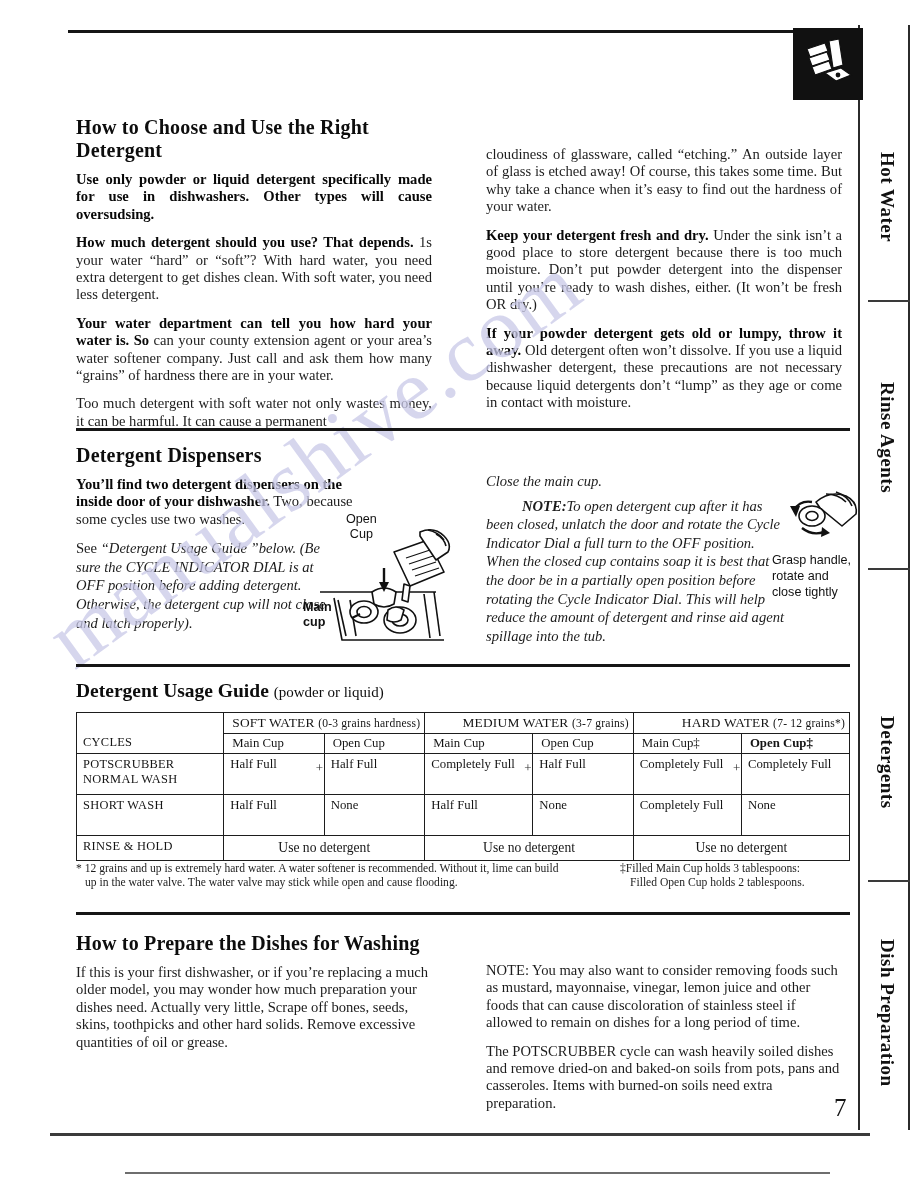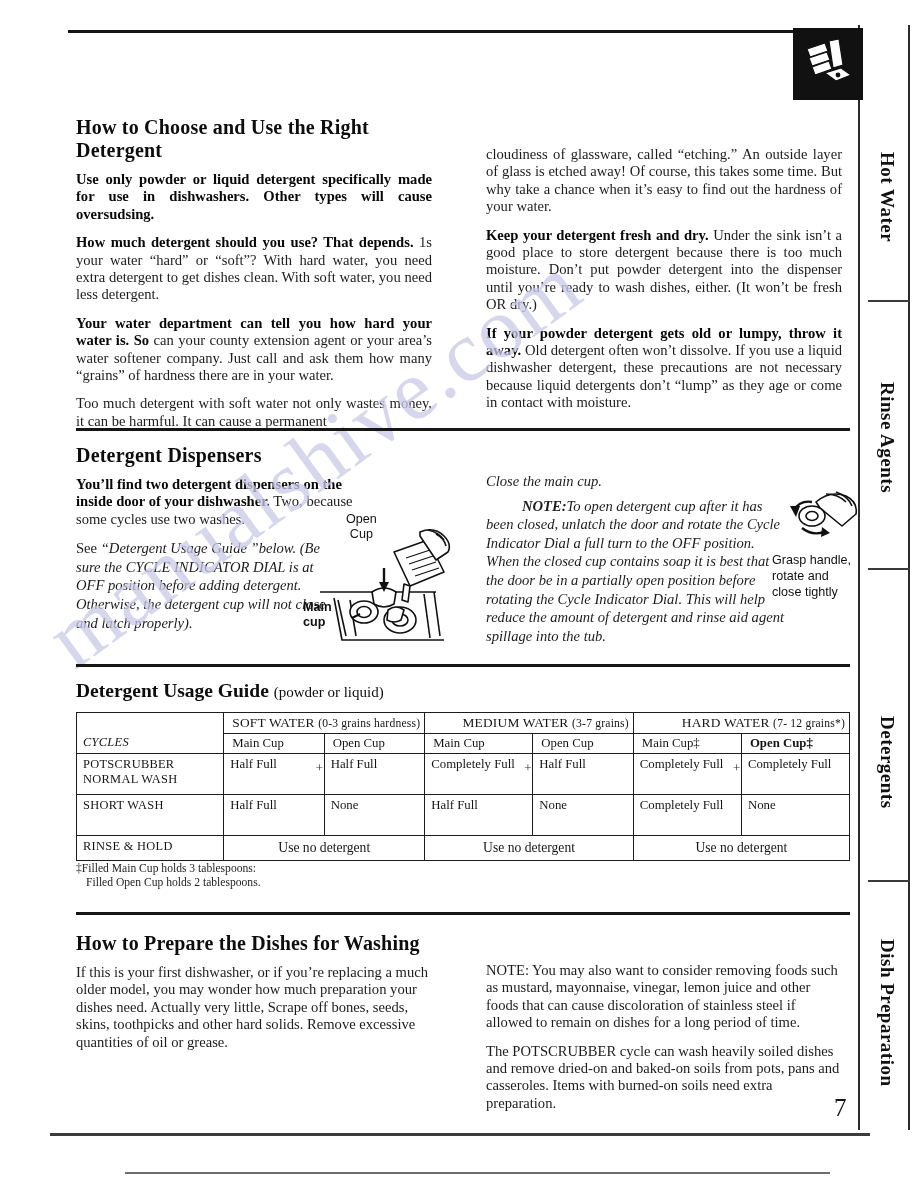--- a/index.html
+++ b/index.html
@@ -432,21 +432,21 @@
 close tightly</div>
 
   <div class="table-title">
     <span>Detergent Usage Guide</span>
     <span class="sub">(powder or liquid)</span>
   </div>
 
   <table class="usage">
     <tbody>
       <tr>
-        <td rowspan="2" class="cyclehead" style="width:150px; vertical-align:bottom;font-style:italic;">CYCLES</td>
+        <td rowspan="2" class="cyclehead" style="width:150px; vertical-align:bottom;">CYCLES</td>
         <th class="grp" colspan="2">
           <span>SOFT WATER</span>
           <span class="small">(0-3 grains hardness)</span>
         </th>
         <th class="grp" colspan="2">
           <span>MEDIUM WATER</span>
           <span class="small">(3-7 grains)</span>
         </th>
         <th class="grp" colspan="2">
           <span>HARD WATER</span>
@@ -500,20 +500,21 @@
           <span>Use no detergent</span>
         </td>
         <td class="nodet" colspan="2">
           <span>Use no detergent</span>
         </td>
       </tr>
     </tbody>
   </table>
 
   <div class="footnotes">
+    <div class="fn-left">* 12 grains and up is extremely hard water. A water softener is recommended. Without it, lime can build up in the water valve. The water valve may stick while open and cause flooding.</div>
     <div class="fn-right">
       <div>‡Filled Main Cup holds 3 tablespoons:</div>
       <div class="ln2">Filled Open Cup holds 2 tablespoons.</div>
     </div>
   </div>
 
   <div class="col-left" style="top:932px;">
     <h2 class="section-title">How to Prepare the Dishes for Washing</h2>
     <p class="body" style="text-align:left;">If this is your first dishwasher, or if you’re replacing a much older model, you may wonder how much preparation your dishes need. Actually very little, Scrape off bones, seeds, skins, toothpicks and other hard solids. Remove excessive quantities of oil or grease.</p>
   </div>

